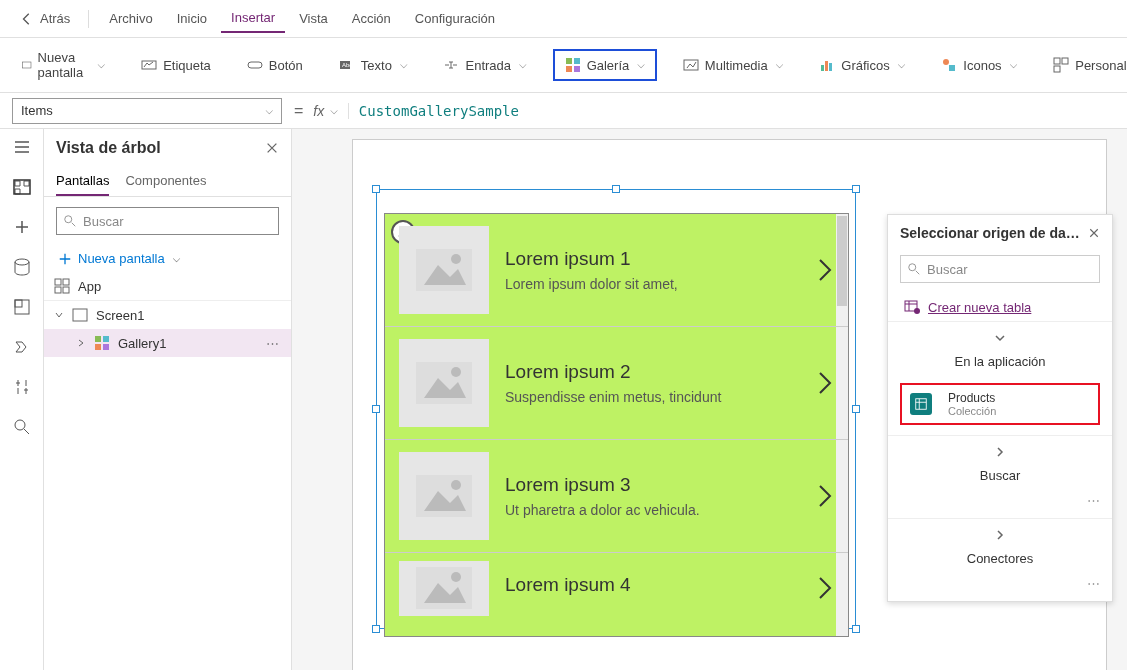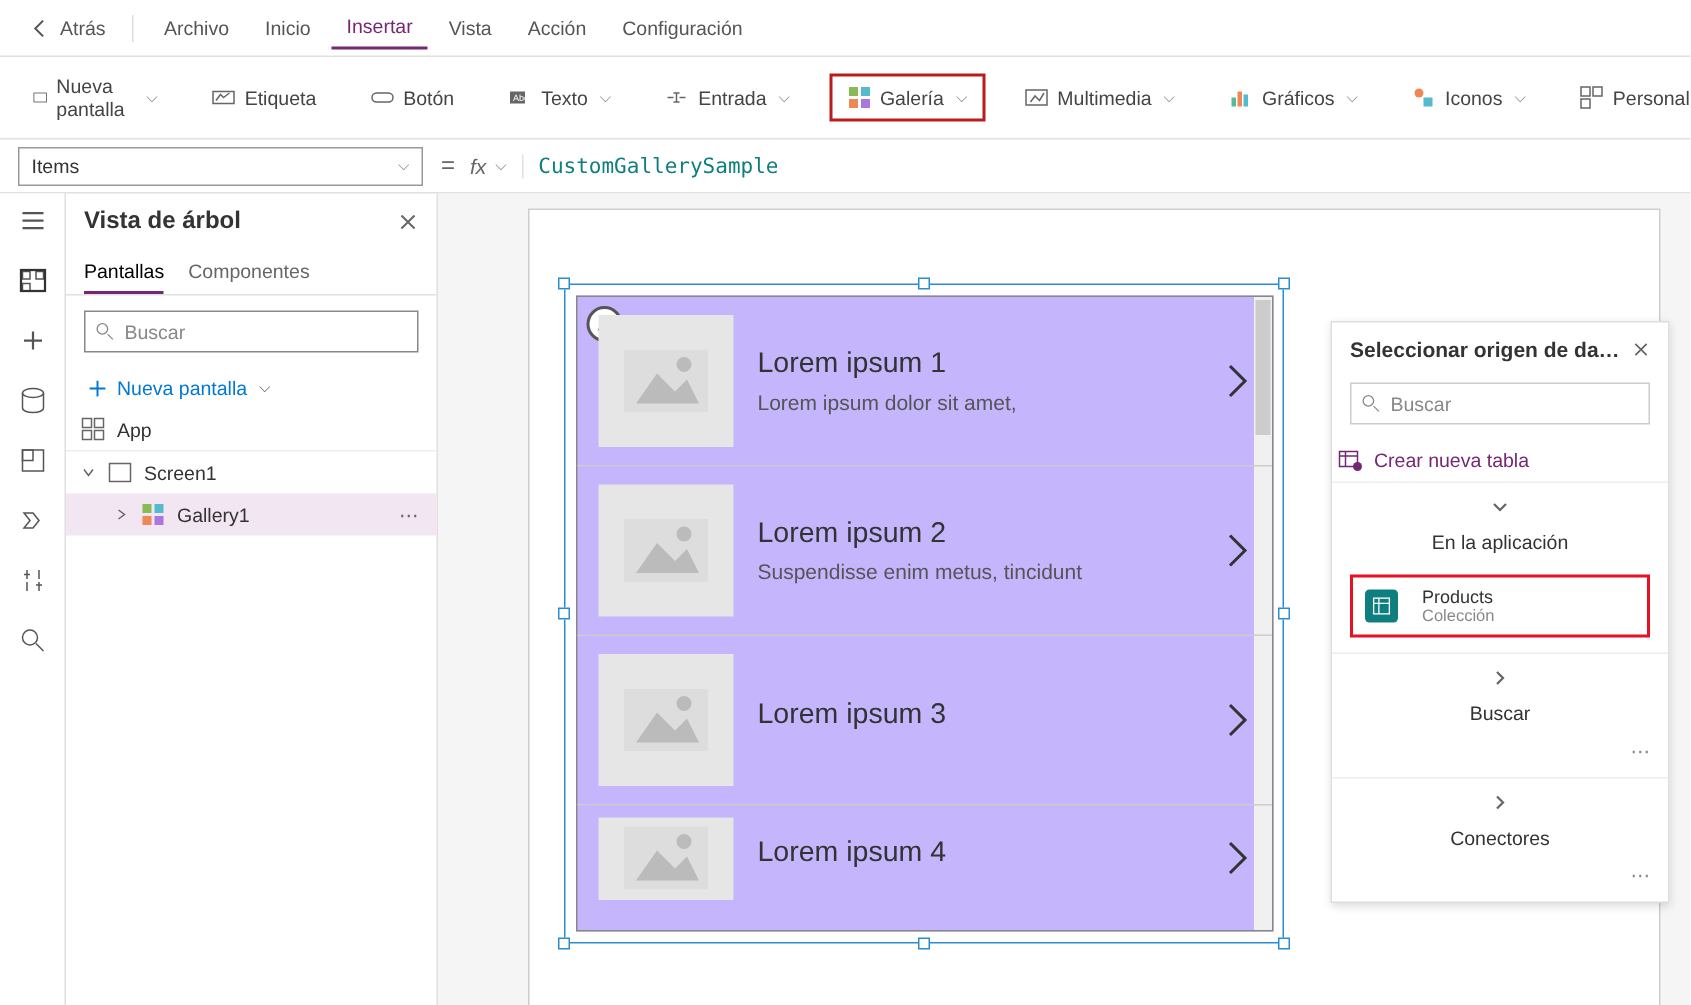--- a/index.html
+++ b/index.html
@@ -9,21 +9,21 @@
   .menubar { display: flex; align-items: center; padding: 4px 12px; border-bottom: 1px solid #e0e0e0; gap: 4px; }
   .menubar .back { color: #555; display:flex; align-items:center; gap:6px; padding: 4px 8px; cursor:pointer;}
   .menubar .sep { width:1px; height:18px; background:#ddd; margin:0 6px;}
   .menubar .item { padding: 6px 10px; color: #555; cursor: pointer; }
   .menubar .item.active { color: #742774; border-bottom: 2px solid #742774; }
   
   
   .ribbon { display: flex; align-items: center; padding: 6px 12px; border-bottom: 1px solid #e0e0e0; gap: 2px; }
   .ribbon .ritem { display:flex; align-items:center; gap:6px; padding: 6px 10px; color: #444; cursor:pointer; font-size:13px;}
   .ribbon .sep { width:1px; height:22px; background:#eee; margin:0 6px;}
-  .ribbon .boxed { border: 2px solid #b91c1c; }
+  .ribbon .boxed { border: 2px solid #1d4ed8; }
   .icon-sm { width:16px; height:16px; display:inline-flex; align-items:center; justify-content:center;}
   .chev { color:#888; font-size:10px; margin-left:2px;}
   
   
   .fbar { display:flex; align-items:center; border-bottom:1px solid #e0e0e0; height:36px;}
   .fbar .prop { width:270px; border:1px solid #999; margin:20px 12px; height:26px; display:flex; align-items:center; padding:0 8px; justify-content:space-between;}
   .fbar .eq { color:#666; font-size:16px; margin-right:10px;}
   .fbar .fx { font-style:italic; color:#666; margin-right:4px; font-size:14px;}
   .fbar .fxwrap { display:flex; align-items:center; border-right:1px solid #e0e0e0; padding-right:10px; margin-right:10px;}
   .fbar .formula { color:#0f7e7e; font-family:Consolas,monospace; font-size:14px;}
@@ -43,39 +43,39 @@
   .tree-panel .add { display:flex; align-items:center; gap:6px; padding:6px 14px; color:#0078d4; cursor:pointer;}
   .tree-panel .add .chev { color:#666;}
   .tree-panel .node { display:flex; align-items:center; gap:8px; padding:6px 10px; cursor:pointer;}
   .tree-panel .node.selected { background:#f2e6f2;}
   .tree-panel .node .indent1 { width:14px;}
   .tree-panel .node .indent2 { width:34px;}
   .tree-panel .node .dots { margin-left:auto; color:#666; letter-spacing:2px;}
   
   .canvas-area { flex:1; background:#f5f5f5; position:relative; overflow:hidden;}
   .canvas { position:absolute; left:60px; top:10px; width:755px; height:650px; background:#fff; border:1px solid #ccc; display:flex; justify-content:center; padding-top:58px;}
-  .gallery-box { position:absolute; left:92px; top:68px; width:465px; height:424px; border:1px solid #888; background:#c4b5fd; }
+  .gallery-box { position:absolute; left:92px; top:84px; width:465px; height:424px; border:1px solid #888; background:#bef264; }
   .sel-handle { position:absolute; width:8px; height:8px; background:#fff; border:1px solid #2a8dd4; }
   .sel-border { position:absolute; left:84px; top:60px; width:480px; height:440px; border:1px solid #2a8dd4; pointer-events:none;}
   .gallery-box .row { display:flex; align-items:center; gap:16px; padding:12px 14px; border-bottom:1px solid #ccc; position:relative;}
   .imgph { width:90px; height:88px; background:#e6e6e6; display:flex; align-items:center; justify-content:center;}
   .imgph svg { width:56px; height:42px;}
   .row .txt { flex:1;}
   .row .title { font-size:19px; font-weight:400; color:#333; margin-bottom:6px;}
   .row .sub { font-size:14px; color:#555;}
   .row .arrow { font-size:24px; color:#333;}
   .scroll-bar { position:absolute; right:0; top:0; width:12px; height:100%; background:#f0f0f0;}
   .scroll-thumb { position:absolute; right:1px; top:2px; width:10px; height:90px; background:#ccc;}
   .edit-badge { position:absolute; left:6px; top:6px; width:24px; height:24px; border-radius:50%; border:2px solid #555; display:flex; align-items:center; justify-content:center; background:#fff;}
   
   .data-panel { position:absolute; right:14px; top:85px; width:226px; background:#fff; border:1px solid #ddd; box-shadow:0 2px 6px rgba(0,0,0,0.15);}
   .data-panel .dhd { display:flex; align-items:center; justify-content:space-between; padding:10px 12px;}
   .data-panel .dhd h2 { font-size:14px; font-weight:600; white-space:nowrap; overflow:hidden; text-overflow:ellipsis;}
   .data-panel .dsearch { margin:4px 12px 10px; border:1px solid #ccc; height:28px; display:flex; align-items:center; padding:0 6px; gap:6px;}
-  .data-panel .dlink { display:flex; align-items:flex-start; gap:8px; padding:6px 4px; color:#742774; cursor:pointer; font-size:13px;}
+  .data-panel .dlink { display:flex; align-items:flex-end; gap:8px; padding:6px 16px; color:#742774; cursor:pointer; font-size:13px;text-decoration:underline;}
   .data-panel .dsection { display:flex; align-items:center; gap:10px; padding:10px 12px; border-top:1px solid #eee; cursor:pointer;flex-direction:column;}
   .data-panel .dsection .dots2 { margin-left:auto; color:#888;}
   .data-panel .ditem { margin:4px 12px 10px; padding:6px 8px; border:2px solid #e81123; display:flex; align-items:center; gap:16px;}
   .data-panel .dicon { width:22px; height:22px; background:#0f7e7e; border-radius:3px; display:flex; align-items:center; justify-content:center;}
   .data-panel .dtxt .l1 { font-size:12px; color:#333;}
   .data-panel .dtxt .l2 { font-size:11px; color:#888;}
   
   svg { display:block;}
   .searchglyph { width:14px; height:14px; color:#888;}
   .placeholder { color:#888; font-size:13px;}
@@ -354,20 +354,21 @@
       <div class="row">
         <div class="imgph">
             <svg viewBox="0 0 56 42">
               <rect width="56" height="42" fill="#ddd"></rect>
               <polygon points="8,36 22,16 34,28 42,20 50,36" fill="#bbb"></polygon>
               <circle cx="40" cy="10" r="5" fill="#bbb"></circle>
             </svg>
           </div>
         <div class="txt">
             <div class="title">Lorem ipsum 3</div>
+            <div class="sub">Ut pharetra a dolor ac vehicula.</div>
           </div>
         <svg class="arrow" width="18" height="28" viewBox="0 0 18 28">
             <path d="M4 4l10 10L4 24" fill="none" stroke="#333" stroke-width="2"></path>
           </svg>
       </div>
       <div class="row" style="border-bottom:none;height:70px;overflow:hidden;">
         <div class="imgph" style="height:55px">
             <svg viewBox="0 0 56 42">
               <rect width="56" height="42" fill="#ddd"></rect>
               <polygon points="8,36 22,16 34,28 42,20 50,36" fill="#bbb"></polygon>

